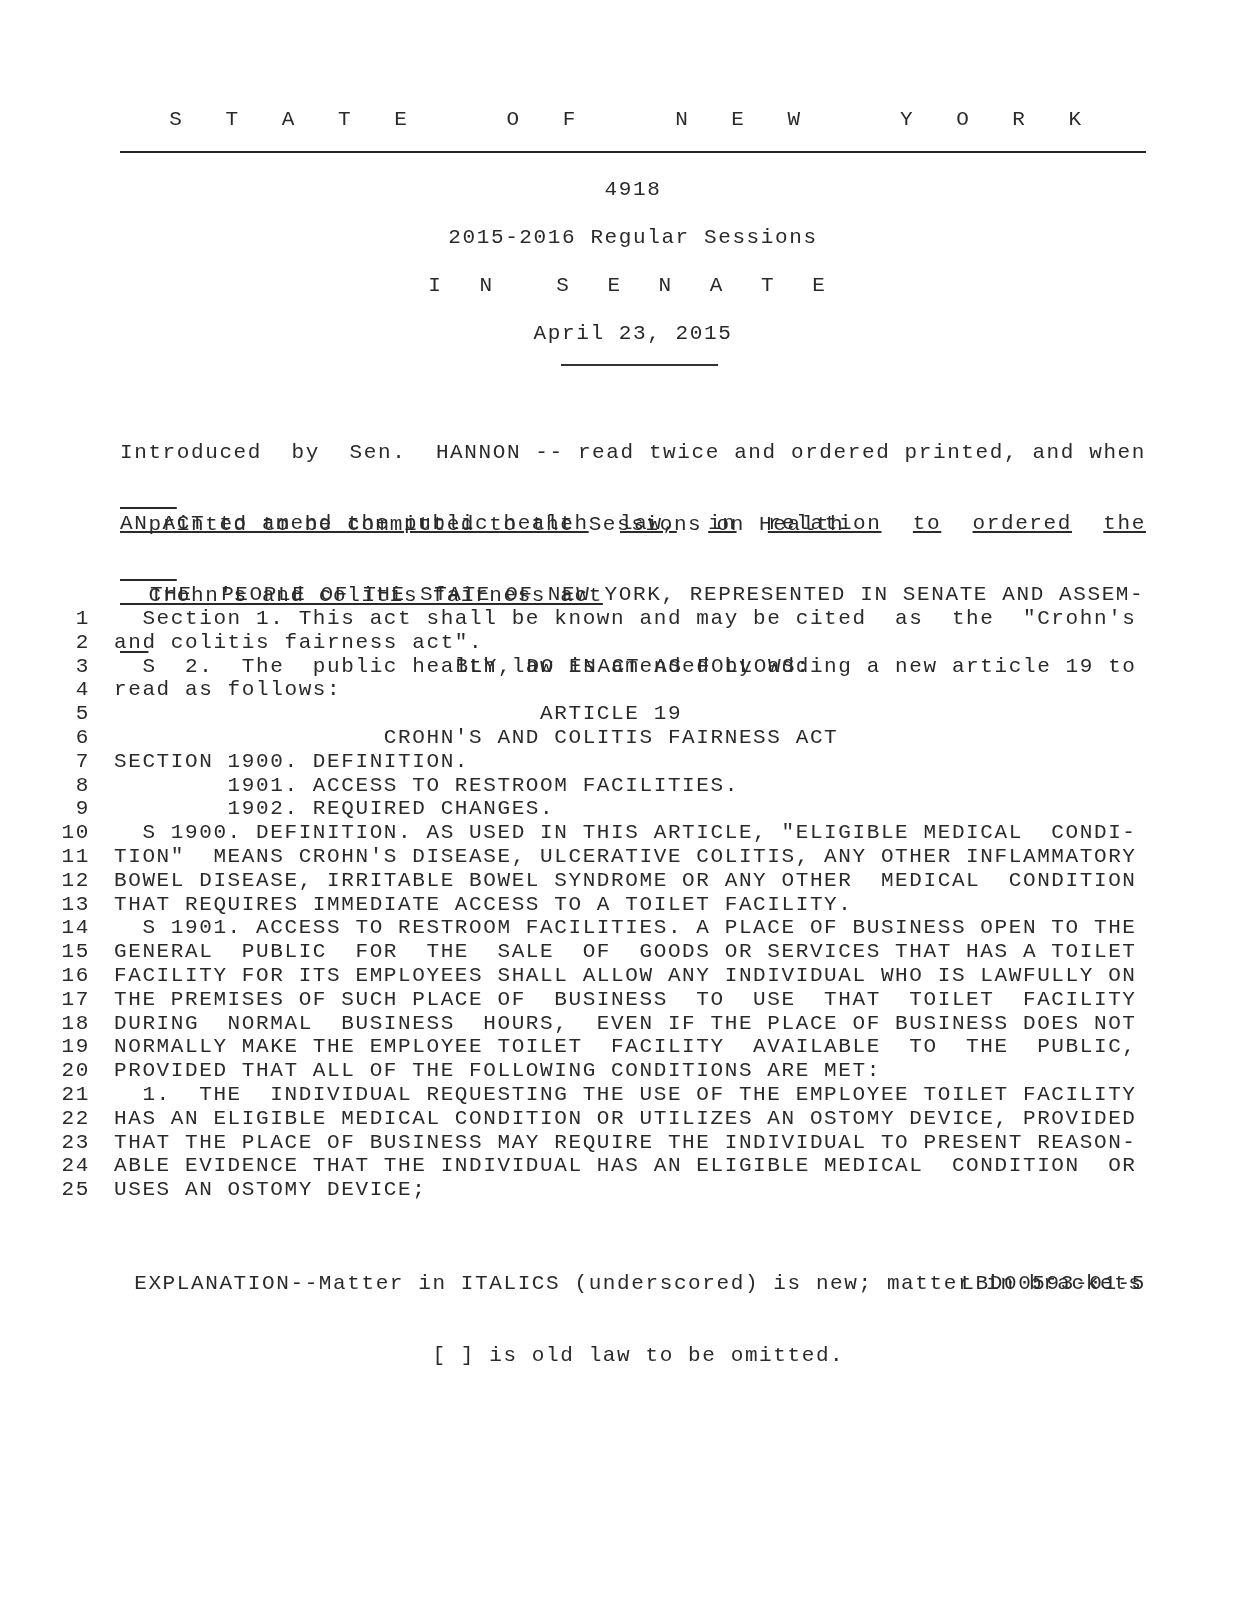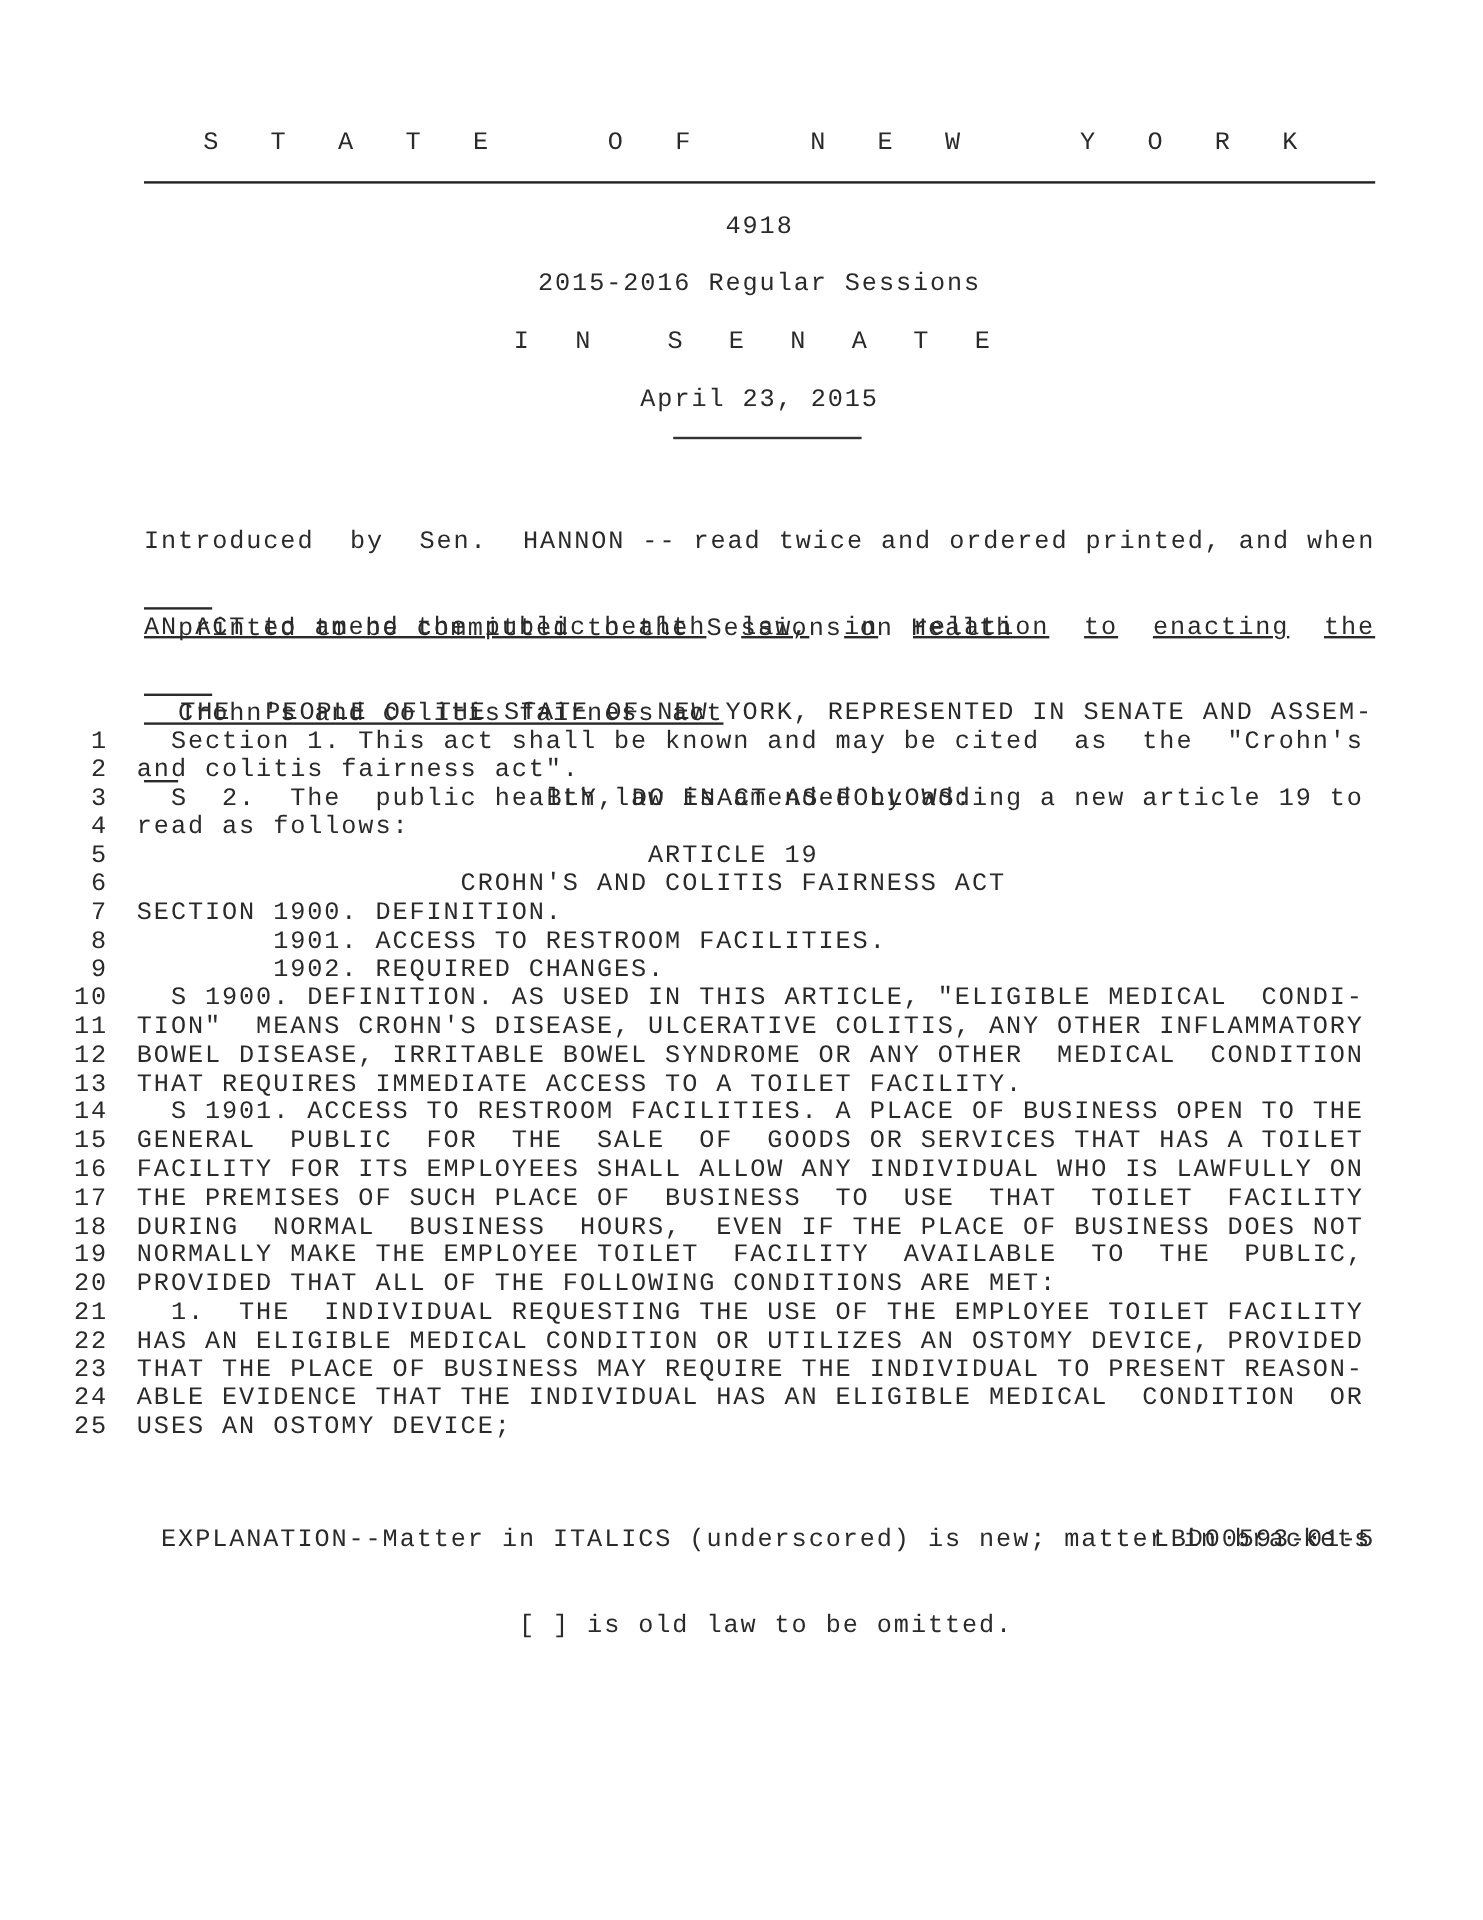--- a/index.html
+++ b/index.html
@@ -51,21 +51,21 @@
     <div class="line">  printed to be committed to the Sessions on Health</div>
   </div>
 
   <div class="block mono act">
     <div class="line justify-line">
       <span>AN ACT to amend the public health</span>
       <span>law,</span>
       <span>in</span>
       <span>relation</span>
       <span>to</span>
-      <span>enacting</span>
+      <span>ordered</span>
       <span>the</span>
     </div>
     <div class="line">  Crohn's and colitis fairness act</div>
   </div>
 
   <div class="block mono enact">
     <div class="line">  THE  PEOPLE OF THE STATE OF NEW YORK, REPRESENTED IN SENATE AND ASSEM-</div>
     <div class="line">BLY, DO ENACT AS FOLLOWS:</div>
   </div>
 

